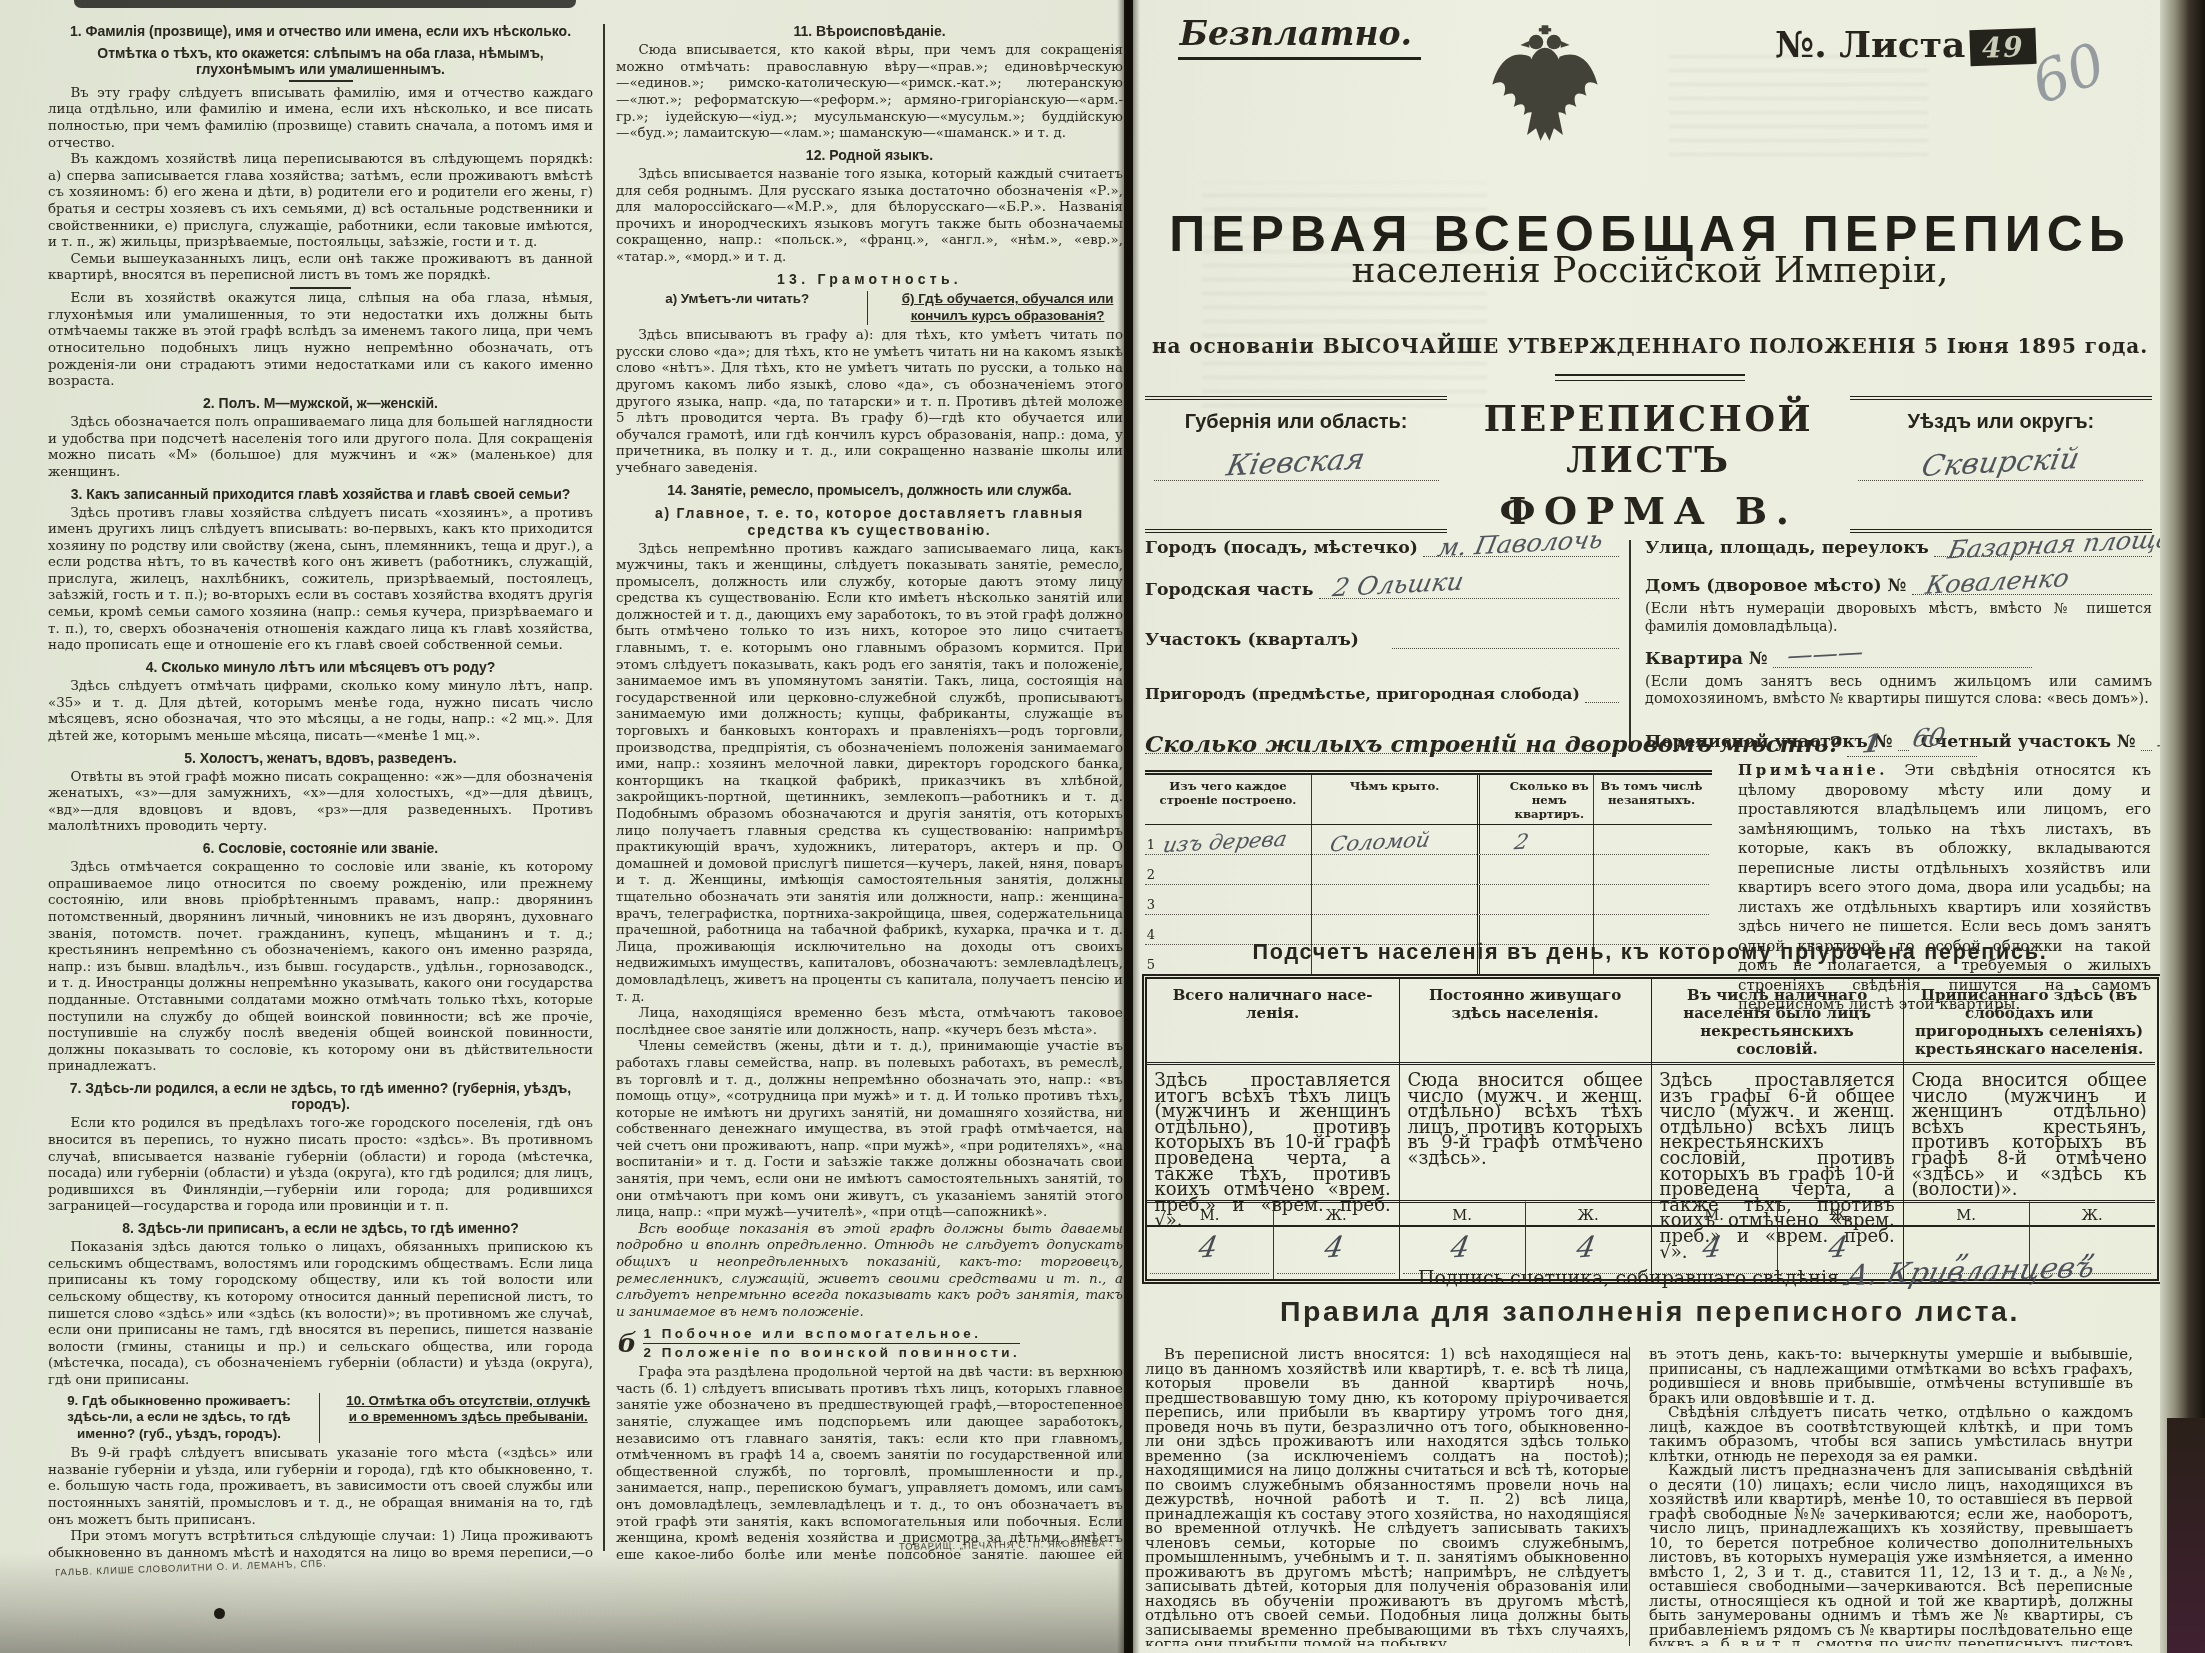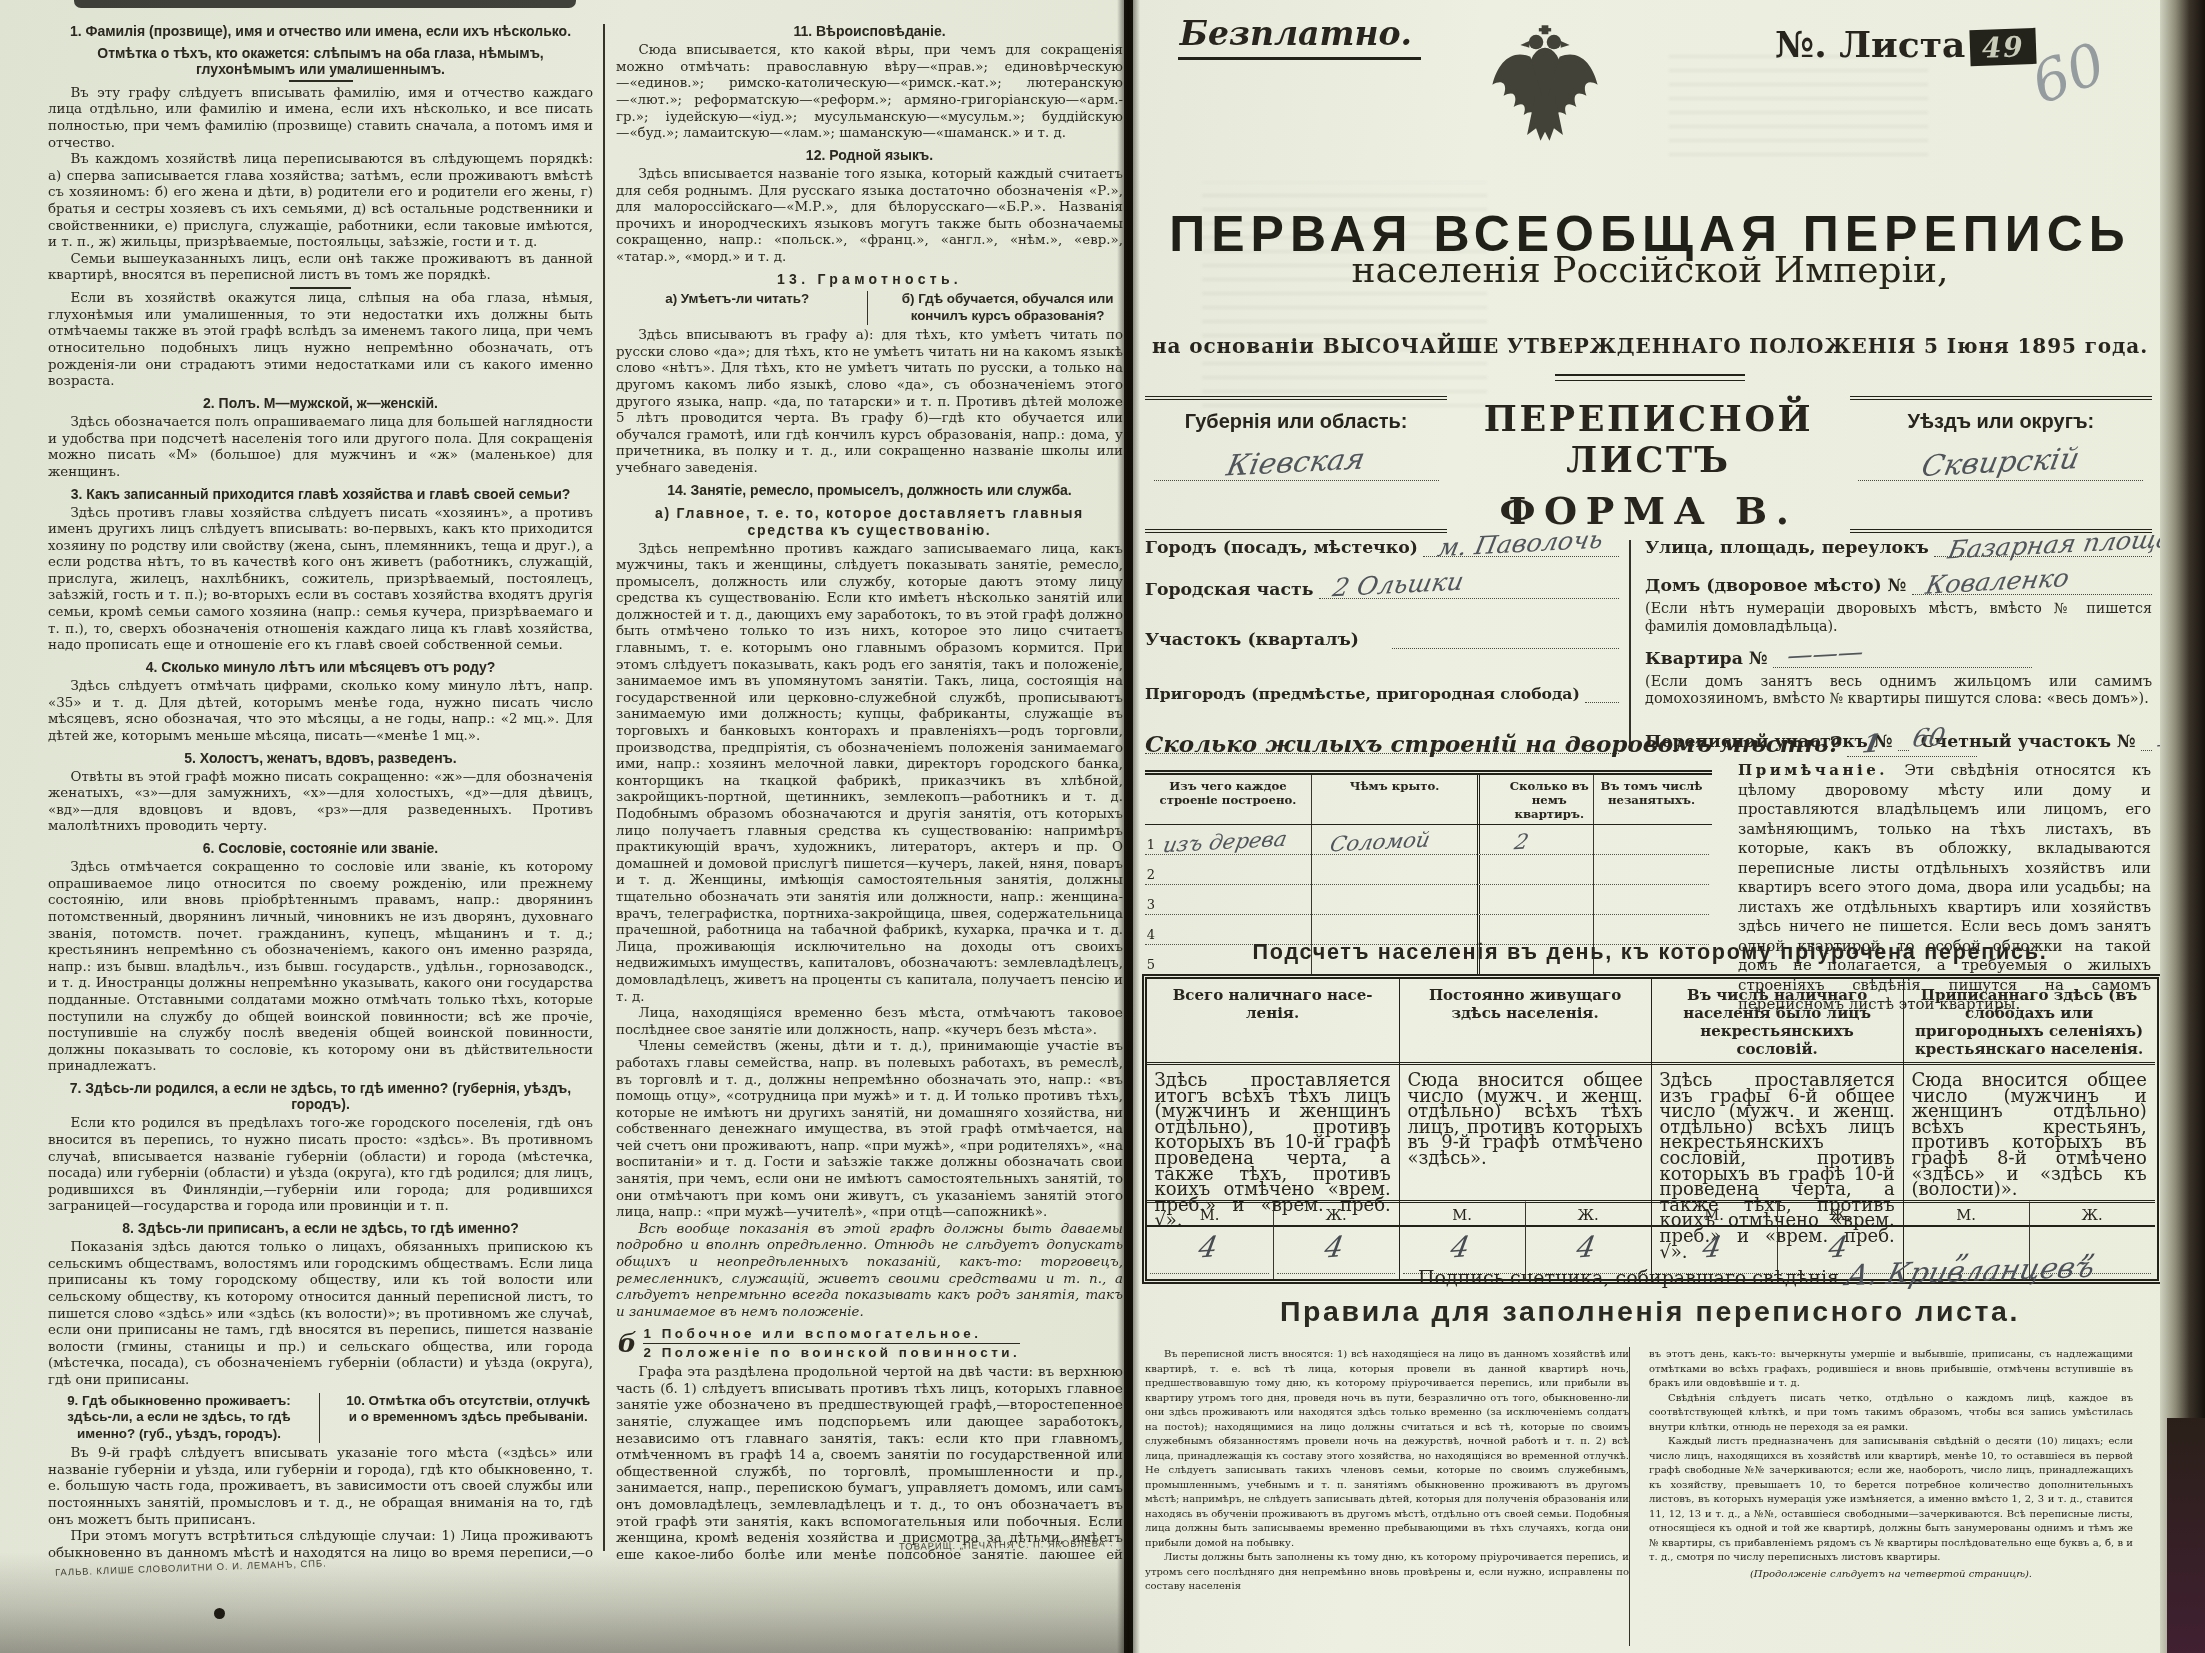--- a/index.html
+++ b/index.html
@@ -33,21 +33,21 @@
   .blk-hu::after{content:"";display:block;width:64px;margin:2.6px auto 0.9px;border-top:2.6px solid #2b2a22;}
   .blk-hs{letter-spacing:4.3px;}
   .blk-hs2{letter-spacing:1.7px;margin-top:7px;}
   .blk-p{text-indent:22.5px;}
   .blk-pn{text-indent:0;}
   .blk-pi{text-indent:22.5px;font-style:italic;}
   .blk-pu{text-indent:22.5px;}
   .blk-pu::after{content:"";display:block;width:61px;margin:2.6px auto 1.7px;border-top:2.6px solid #2b2a22;}
   .blk-split{display:flex;gap:8.6px;margin:4.3px 0 2.6px;font-family:"Liberation Sans",sans-serif;font-weight:700;text-align:center;}
   .blk-split .sp-a{flex:1.05;}
-  .blk-split .sp-b{flex:1;border-left:1.7px solid #35332a;padding-left:24px;}
+  .blk-split .sp-b{flex:1;border-left:1.7px solid #35332a;padding-left:24px;text-decoration:underline;}
   .blk-brace{display:flex;align-items:center;margin:5.2px 0 2.6px;font-family:"Liberation Sans",sans-serif;font-weight:700;text-align:left;}
   .br-pre{font-size:26px;font-style:italic;margin:0 7px 0 1.7px;font-family:"DejaVu Serif",serif;}
   .br-lines{display:inline-block;letter-spacing:3.5px;}
   .br-lines .br-a{display:block;border-bottom:1.7px solid #2b2a22;padding-bottom:0.9px;}
   .br-lines .br-b{display:block;padding-top:0.9px;}
   .lp-imprint{position:absolute;font-family:"Liberation Sans",sans-serif;font-size:9.5px;letter-spacing:0.9px;color:#403d30;}
   .lp-imprint1{left:55px;top:1562px;transform:rotate(-2deg);}
   .lp-imprint2{left:899px;top:1539px;transform:rotate(-1deg);}
   
   .hw{font-family:"DejaVu Serif",serif;font-style:italic;color:#50555c;display:inline-block;
@@ -121,21 +121,21 @@
   .ct-vals .ct-cell:nth-child(even){border-left:0.9px solid #3a382e;}
   .ct-vals .hw{position:absolute;left:50%;top:3.5px;transform:translateX(-60%) skewX(-14deg) rotate(-4deg);font-size:28.5px;color:#474c52;}
   .ct-vals .ct-cell::after{content:"";position:absolute;left:3.5px;right:3.5px;bottom:5.2px;border-bottom:1.7px dotted #55544a;}
   
   .rp-sign{position:absolute;left:285px;top:1254px;font-size:19px;display:flex;align-items:flex-end;}
   .hw-sign{font-size:29px;margin-left:8.6px;color:#4d525a;transform:skewX(-16deg) rotate(-2deg);font-style:italic;font-family:"DejaVu Serif",serif;}
   
   .rp-rtitle{position:absolute;left:0;top:1295px;width:100%;text-align:center;
     font-family:"Liberation Sans",sans-serif;font-weight:600;font-size:28.5px;letter-spacing:2.6px;color:#2b2a22;}
   .rp-rules{position:absolute;left:12px;top:1347px;width:1007px;height:299px;display:flex;overflow:hidden;
-    font-size:10px;line-height:14.5px;text-align:justify;}
+    font-size:15px;line-height:14.5px;text-align:justify;}
   .rr-col{width:484px;overflow:hidden;}
   .rr-col2{border-left:1.7px solid #33312a;padding-left:19px;}
   .rp-rules .blk-p{text-indent:19px;}
   .blk-pf{font-style:italic;text-align:center;margin-top:2.6px;}
 </style>
 </head>
 <body>
 
 <div class="sheet">
 

